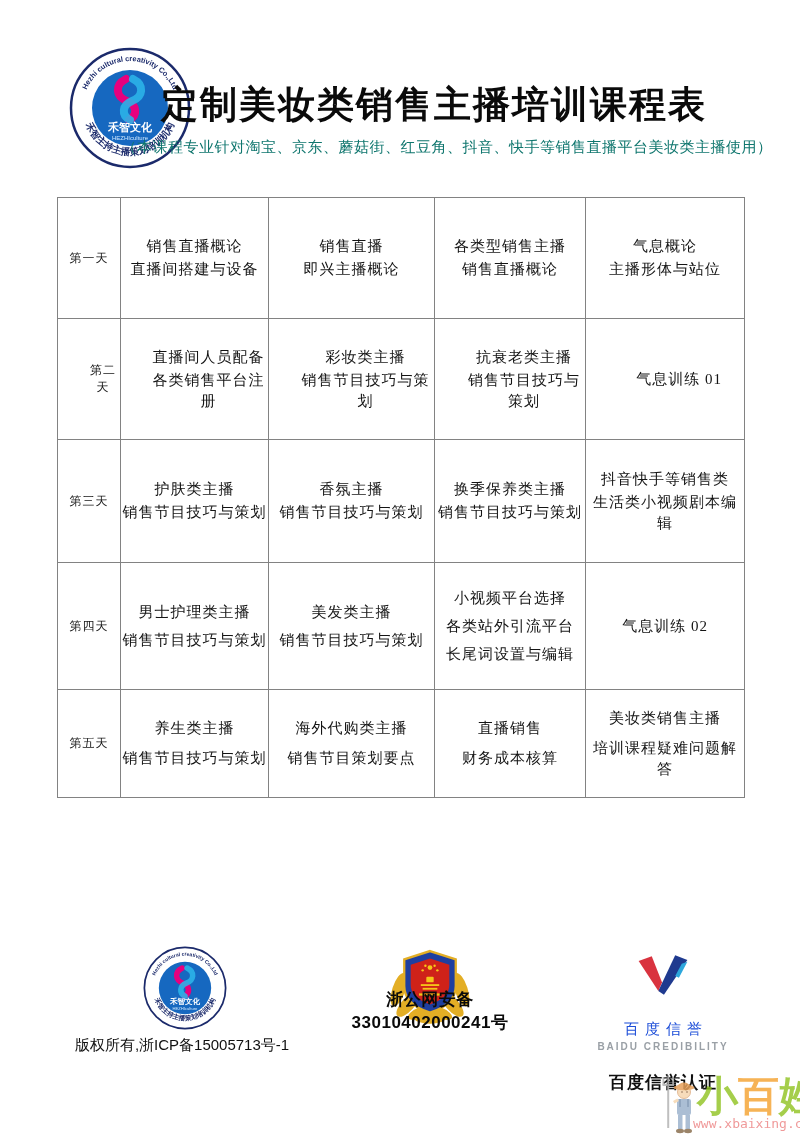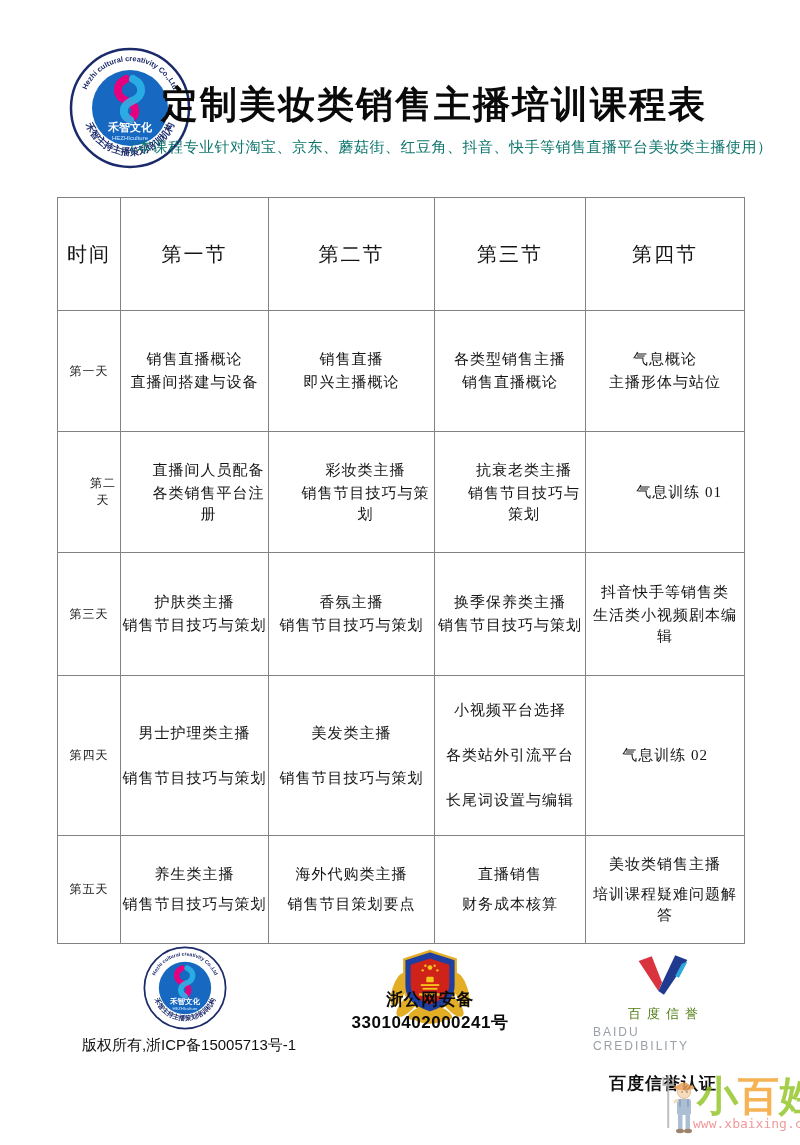--- a/index.html
+++ b/index.html
@@ -20,35 +20,35 @@
   table.course{position:absolute;left:57px;top:197px;width:687px;
                border-collapse:collapse;table-layout:fixed;}
   table.course td{border:1px solid #828282;text-align:center;vertical-align:middle;
                   font-family:"Liberation Serif","DejaVu Serif",serif;color:#141414;
                   padding:0;overflow:hidden;}
   tr.hr td{height:112px;font-size:20px;letter-spacing:2px;}
   tr.r1 td{height:120px;} tr.r2 td{height:120px;padding-left:28px;} tr.r3 td{height:122px;}
   tr.r4 td{height:126px;} tr.r5 td{height:107px;}
   .day{font-size:12px;letter-spacing:1px;}
   .cell-line{font-size:15px;line-height:21px;margin:2px 0;letter-spacing:1px;}
-  tr.r4 .cell-line{margin:24px 0;}
+  tr.r4 .cell-line{margin:7px 0;}
   tr.r5 .cell-line{margin:9px 0;}
 
   
   .f-left-logo{left:143px;top:946px;width:84px;height:84px;}
-  .f-copyright{left:49px;top:1036px;width:280px;text-align:center;
+  .f-copyright{left:42px;top:1036px;width:280px;text-align:center;
                font-size:15px;color:#101010;}
   .f-badge{left:384px;top:944px;width:92px;height:84px;}
   .f-police{left:320px;top:988px;width:220px;text-align:center;
             font-size:17px;font-weight:bold;color:#0a0a0a;letter-spacing:0.5px;}
   .f-baidu{left:593px;top:950px;width:140px;display:flex;flex-direction:column;
            align-items:center;}
   .baidu-v{width:60px;height:48px;}
-  .baidu-cn{margin-top:7px;font-size:13px;color:#4d7c0f;letter-spacing:6px;padding-left:6px;}
-  .baidu-en{margin-top:2px;font-size:12px;color:#9aa0a6;letter-spacing:2px;}
+  .baidu-cn{margin-top:22px;font-size:15px;color:#1d4ed8;letter-spacing:6px;padding-left:6px;}
+  .baidu-en{margin-top:2px;font-size:10px;color:#9aa0a6;letter-spacing:2px;font-weight:bold;}
   .baidu-cert{margin-top:19px;font-size:17px;font-weight:600;color:#101010;letter-spacing:1px;}
 
   
   .wm-farmer{left:661px;top:1075px;width:40px;height:62px;opacity:0.85;}
   .wm-name{left:697px;top:1072px;width:100px;font-size:41px;font-weight:bold;
            letter-spacing:0px;line-height:48px;white-space:nowrap;
            font-family:"Liberation Sans","DejaVu Sans",sans-serif;opacity:0.8;}
   .c-green{color:#8fc31f;} .c-orange{color:#f5a12c;}
   .wm-url{left:693px;top:1116px;font-size:13px;color:#ee8f8f;opacity:0.9;
           font-family:"DejaVu Sans Mono","Liberation Mono",monospace;
@@ -81,27 +81,20 @@
 
 <table class="course">
   <colgroup>
     <col style="width:63px">
       <col style="width:148px">
       <col style="width:166px">
     <col style="width:151px">
       <col style="width:159px">
   </colgroup>
   <tbody>
-  <tr class="hr">
-    <td>时间</td>
-    <td>第一节</td>
-    <td>第二节</td>
-    <td>第三节</td>
-    <td>第四节</td>
-  </tr>
 
   <tr class="r1">
     <td class="day">第一天</td>
     <td>
       <div class="cell-line">销售直播概论</div>
       <div class="cell-line">直播间搭建与设备</div>
     </td>
     <td>
       <div class="cell-line">销售直播</div>
       <div class="cell-line">即兴主播概论</div>

